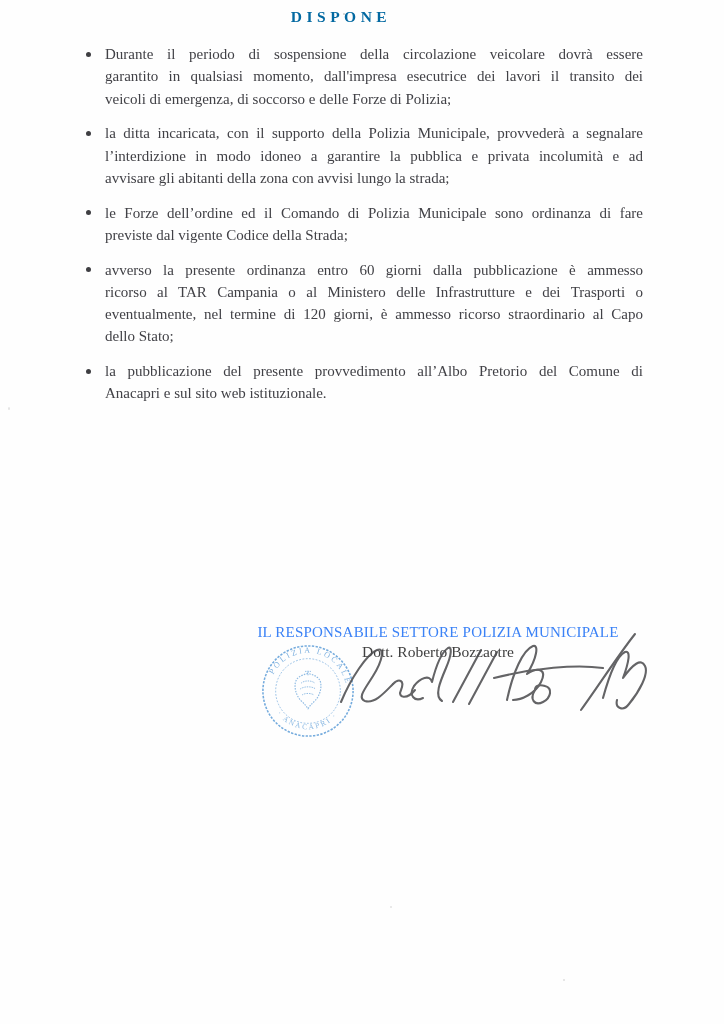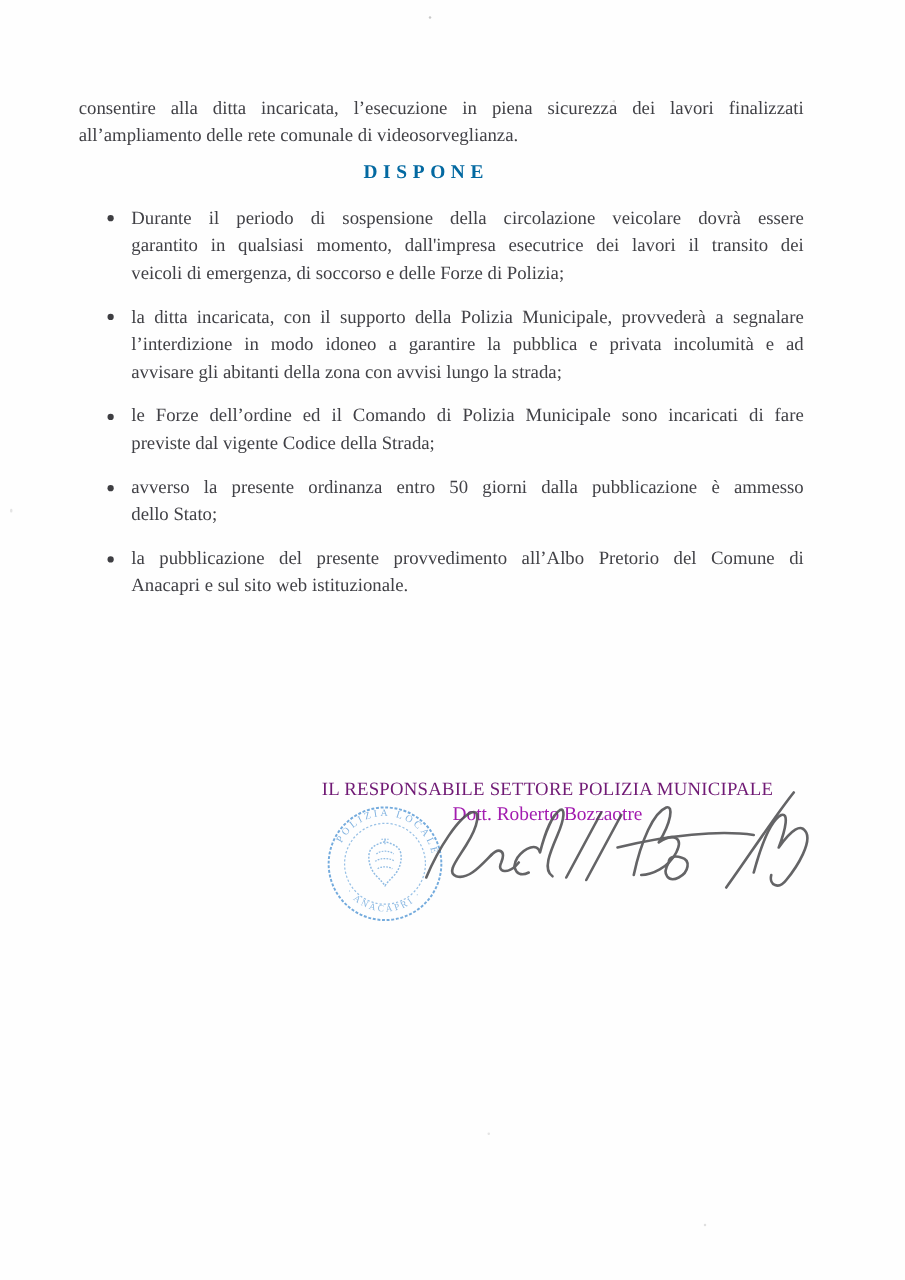--- a/index.html
+++ b/index.html
@@ -57,27 +57,27 @@
   .sig-block{
     position:absolute;
     left:257px;top:622px;
     width:362px;
     text-align:center;
   }
   .sig-title{
     font-size:15px;
     line-height:20px;
     letter-spacing:0.2px;
-    color:#701a75;
+    color:#3b82f6;
     white-space:nowrap;
   }
   .sig-name{
     font-size:15.5px;
     line-height:20px;
-    color:#a21caf;
+    color:#404040;
     text-align:center;
   }
   .stamp-svg{
     position:absolute;
     left:259px;top:641px;
     width:98px;height:100px;
     opacity:0.78;
     filter:blur(0.35px);
   }
   .signature-svg{
@@ -92,24 +92,20 @@
     background:#c9c9c9;
   }
 </style>
 </head>
 <body>
 
 <div class="page">
 
   <div class="content">
 
-    <div class="intro">
-      <div class="line">consentire alla ditta incaricata, l’esecuzione in piena sicurezza dei lavori finalizzati</div>
-      <div class="line end">all’ampliamento delle rete comunale di videosorveglianza.</div>
-    </div>
 
     <div class="heading">DISPONE</div>
 
     <ul class="bullets">
 
       <li class="bullet-item">
         <span class="bullet-dot"></span>
         <div class="line">Durante il periodo di sospensione della circolazione veicolare dovrà essere</div>
         <div class="line">garantito in qualsiasi momento, dall'impresa esecutrice dei lavori il transito dei</div>
         <div class="line end">veicoli di emergenza, di soccorso e delle Forze di Polizia;</div>
@@ -118,27 +114,29 @@
       <li class="bullet-item">
         <span class="bullet-dot"></span>
         <div class="line">la ditta incaricata, con il supporto della Polizia Municipale, provvederà a segnalare</div>
         <div class="line">l’interdizione in modo idoneo a garantire la pubblica e privata incolumità e ad</div>
         <div class="line end">avvisare gli abitanti della zona con avvisi lungo la strada;</div>
       </li>
 
 
       <li class="bullet-item">
         <span class="bullet-dot"></span>
-        <div class="line">le Forze dell’ordine ed il Comando di Polizia Municipale sono incaricati di fare</div>
+        <div class="line">le Forze dell’ordine ed il Comando di Polizia Municipale sono ordinanza di fare</div>
         <div class="line end">previste dal vigente Codice della Strada;</div>
       </li>
 
       <li class="bullet-item">
         <span class="bullet-dot"></span>
-        <div class="line">avverso la presente ordinanza entro 50 giorni dalla pubblicazione è ammesso</div>
+        <div class="line">avverso la presente ordinanza entro 60 giorni dalla pubblicazione è ammesso</div>
+        <div class="line">ricorso al TAR Campania o al Ministero delle Infrastrutture e dei Trasporti o</div>
+        <div class="line">eventualmente, nel termine di 120 giorni, è ammesso ricorso straordinario al Capo</div>
         <div class="line end">dello Stato;</div>
       </li>
 
       <li class="bullet-item">
         <span class="bullet-dot"></span>
         <div class="line">la pubblicazione del presente provvedimento all’Albo Pretorio del Comune di</div>
         <div class="line end">Anacapri e sul sito web istituzionale.</div>
       </li>
 
     </ul>

